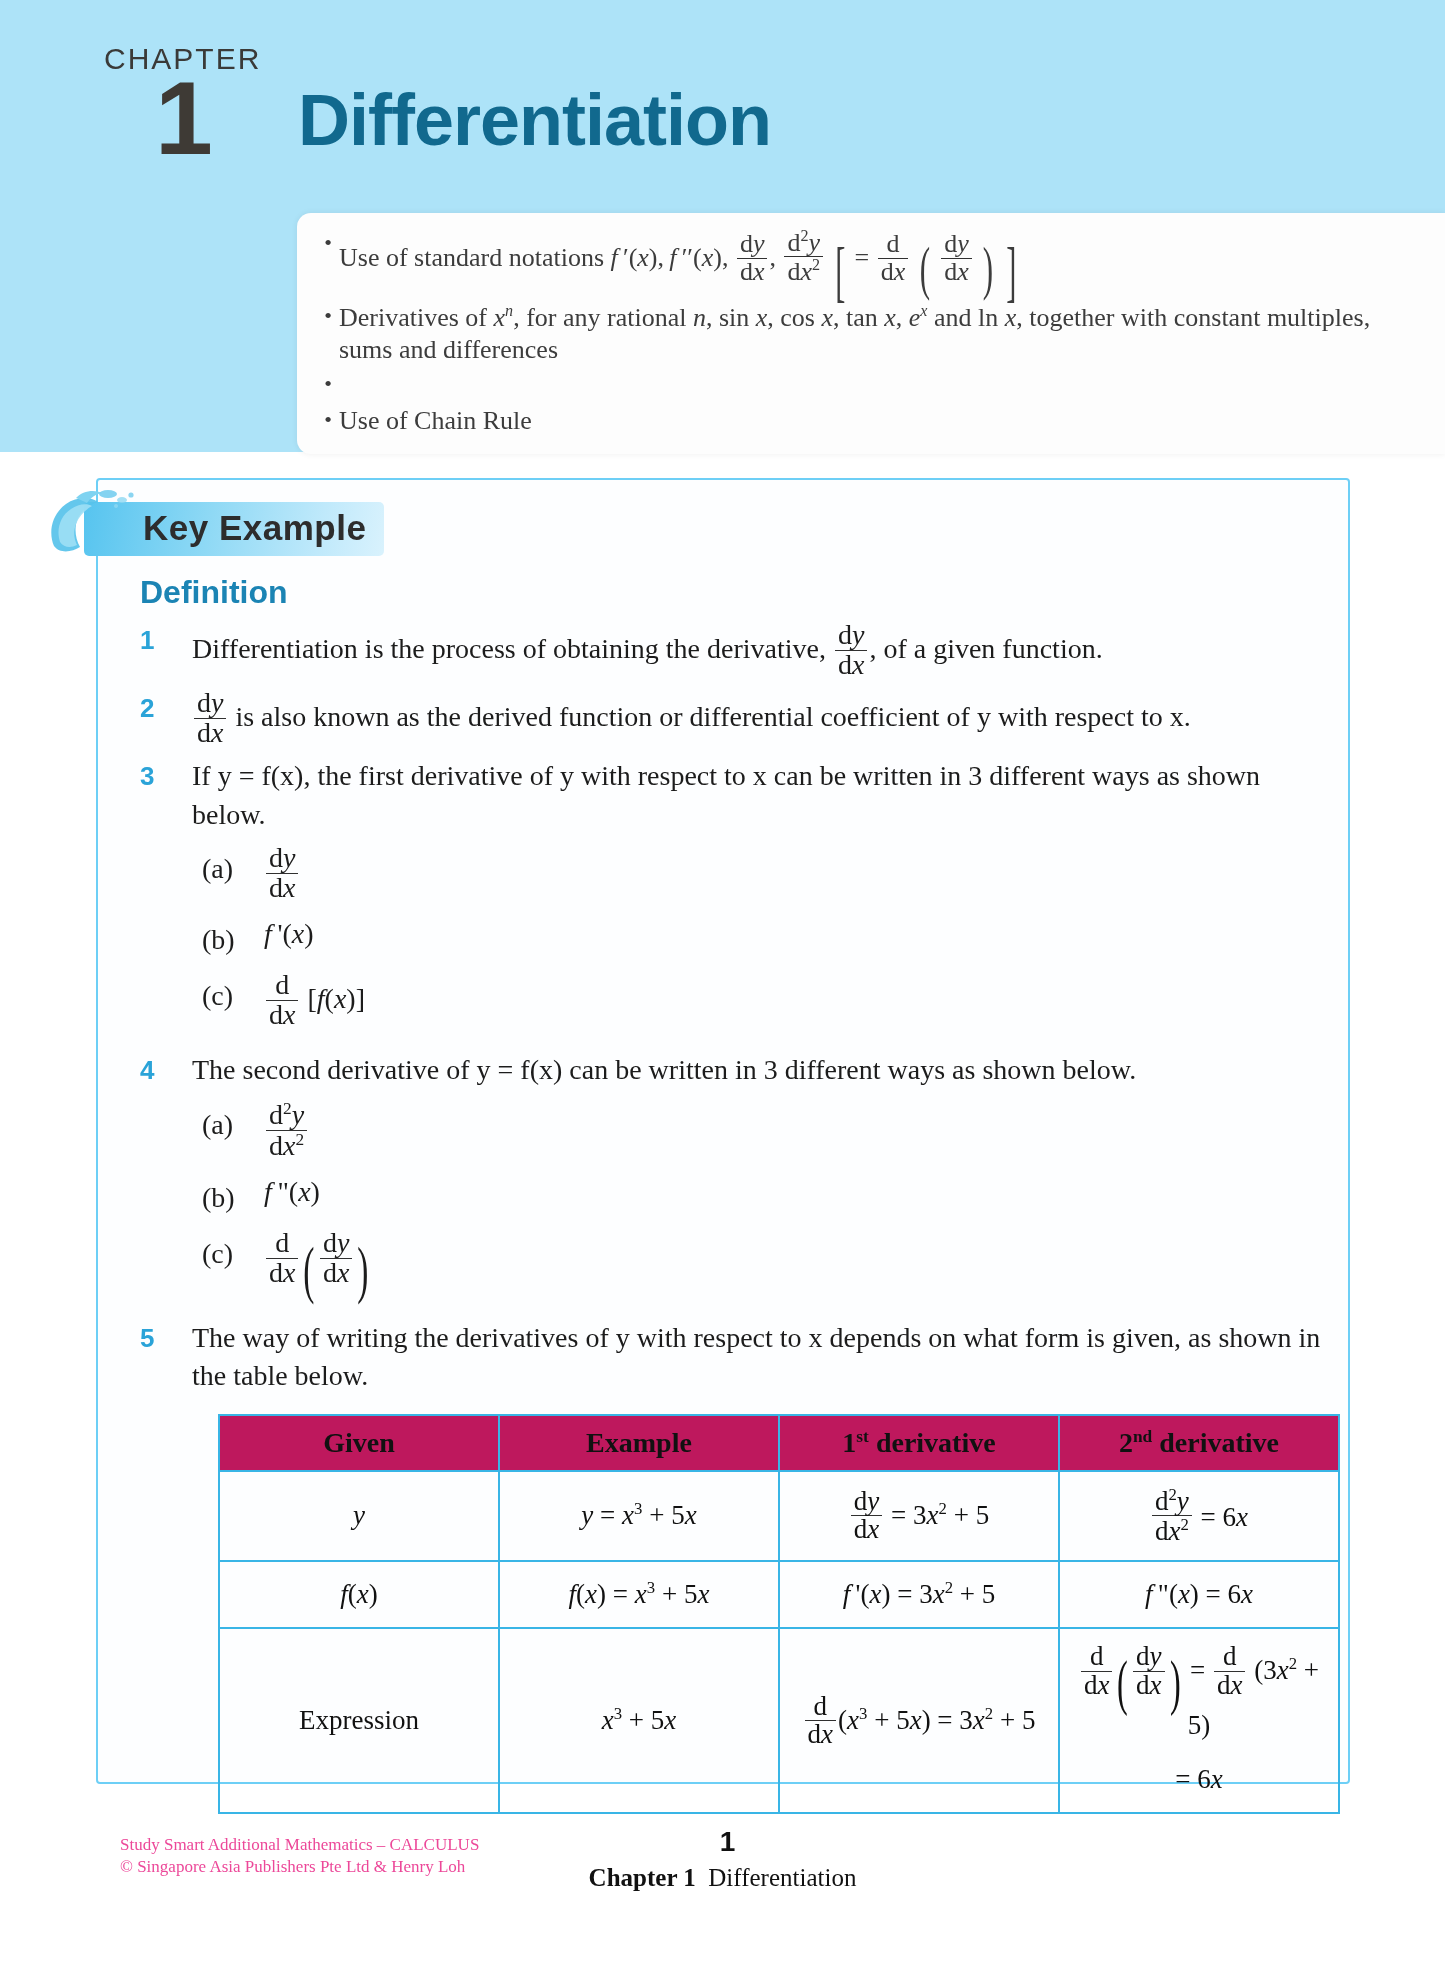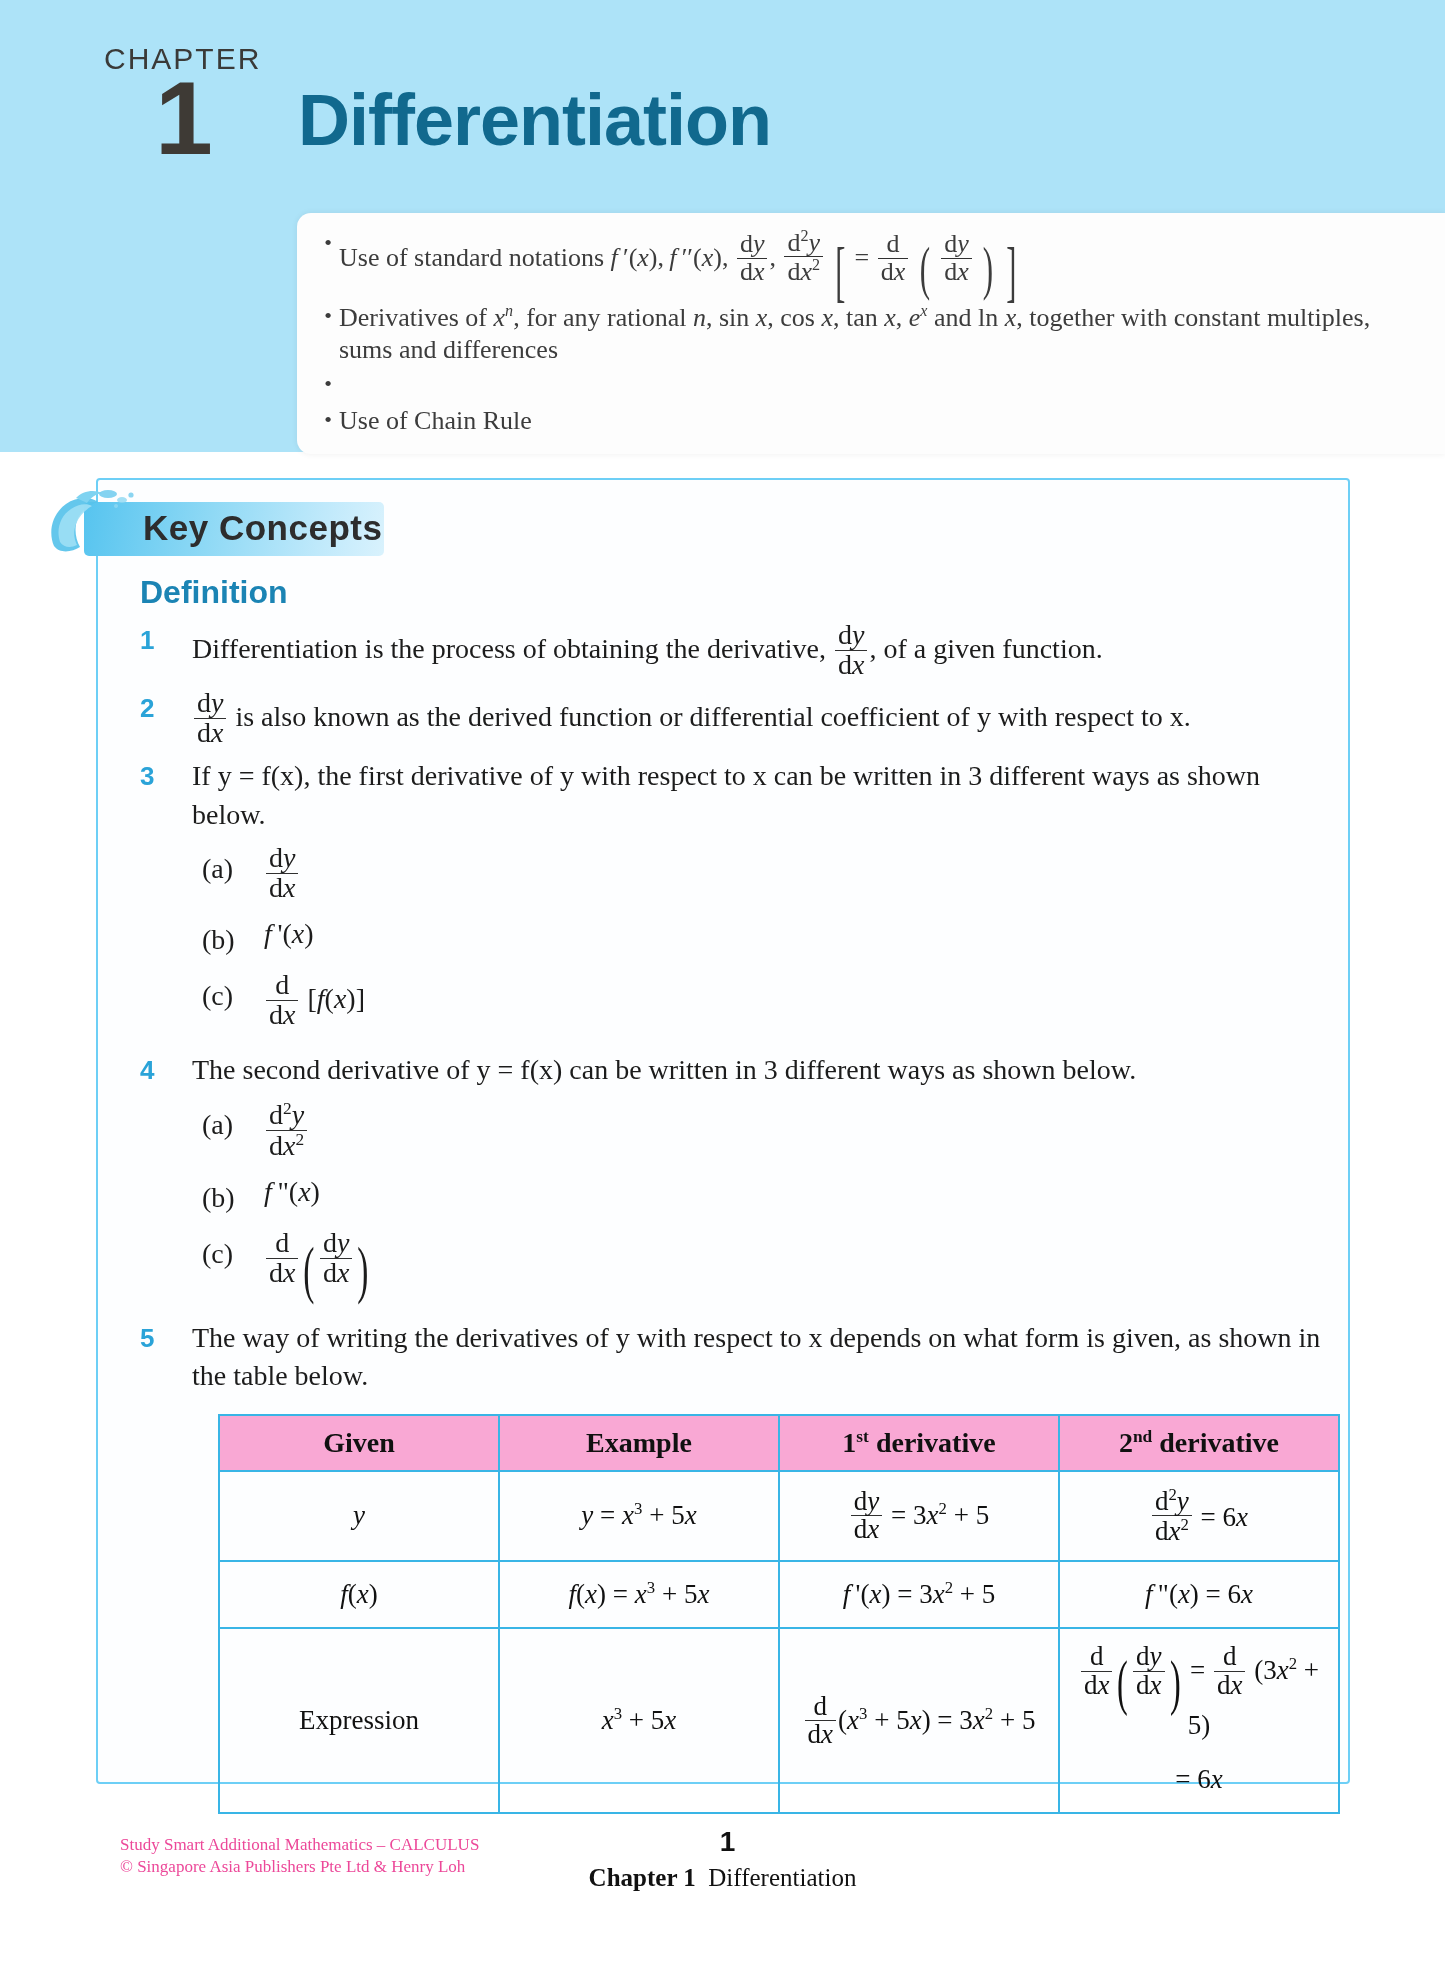--- a/index.html
+++ b/index.html
@@ -204,21 +204,21 @@
     table-layout: fixed;
   }
   .dtable th, .dtable td {
     border: 2px solid #39b5e6;
     text-align: center;
     vertical-align: middle;
     font-size: 27px;
     color: #111;
   }
   .dtable th {
-    background: #f9a8d4;
+    background: #be185d;
     font-family: "Liberation Serif", serif;
     font-weight: bold;
     height: 52px;
     font-size: 28px;
   }
   .dtable td { padding: 14px 6px; }
   .row-tall td { height: 120px; }
 
   
   .footer-left {
@@ -295,21 +295,21 @@
 <div class="kc-banner"></div>
 <svg class="splash" viewBox="0 0 112 74">
   <path d="M8 62 C2 48 6 30 20 20 C30 13 44 12 52 18 C44 20 36 26 32 34 C28 43 29 54 34 63 C26 68 14 70 8 62 Z" fill="#57c2ea" opacity="0.92"></path>
   <path d="M14 58 C10 46 14 32 25 25 C32 20 41 19 46 22 C39 26 33 32 30 40 C27 48 28 55 31 61 C25 64 18 64 14 58 Z" fill="#9ddff5" opacity="0.9"></path>
   <path d="M30 14 C36 7 48 5 56 9 C50 10 44 14 41 19 C37 17 33 15 30 14 Z" fill="#7fd3f1"></path>
   <ellipse cx="62" cy="10" rx="9" ry="4" fill="#6ecbee" opacity="0.85"></ellipse>
   <ellipse cx="76" cy="16" rx="5" ry="3" fill="#8ed8f3" opacity="0.8"></ellipse>
   <circle cx="85" cy="11" r="2.6" fill="#6ecbee" opacity="0.8"></circle>
   <circle cx="70" cy="22" r="2" fill="#8ed8f3" opacity="0.8"></circle>
 </svg>
-<div class="kc-banner-label">Key Concepts</div>
+<div class="kc-banner-label">Key Example</div>
 
 <div class="content">
 
   <div class="sec-head">Definition</div>
 
   <div class="num-item">
     <div class="num-marker">1</div>
     <div class="num-body"><span>Differentiation is the process of obtaining the derivative, </span><span class="frac"><span class="num"><span class="upr">d</span><span class="mi">y</span></span><span class="den"><span class="upr">d</span><span class="mi">x</span></span></span><span>, of a given function.</span></div>
   </div>
 

